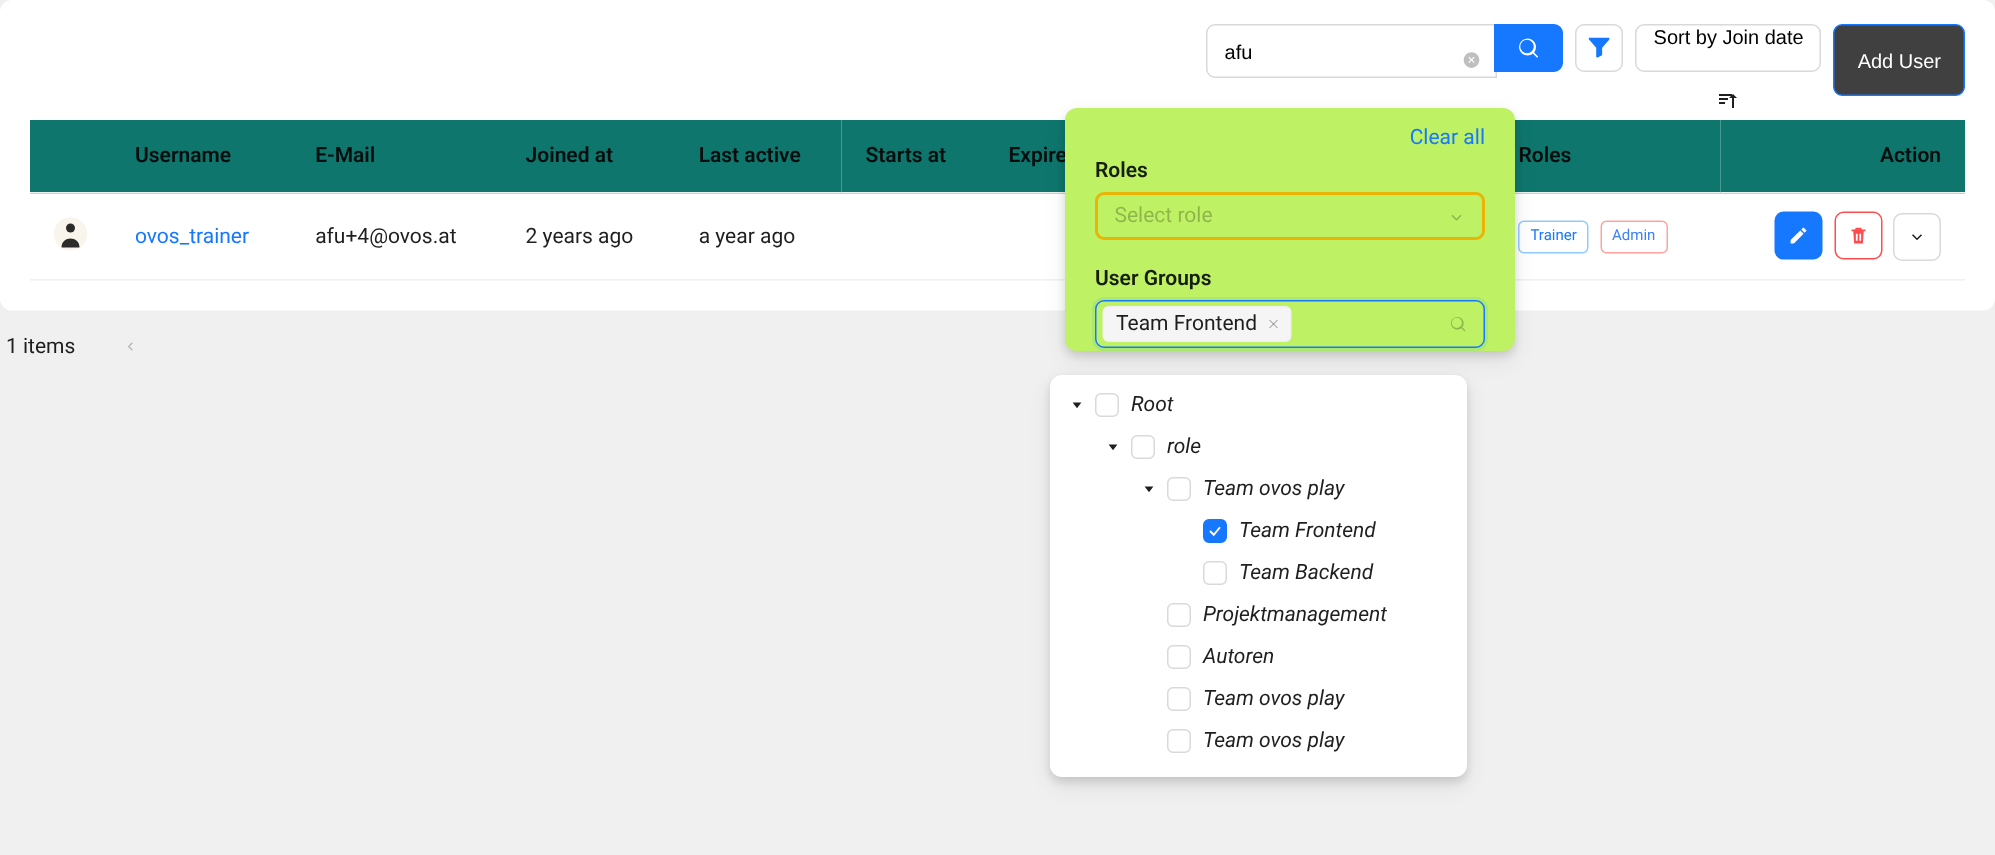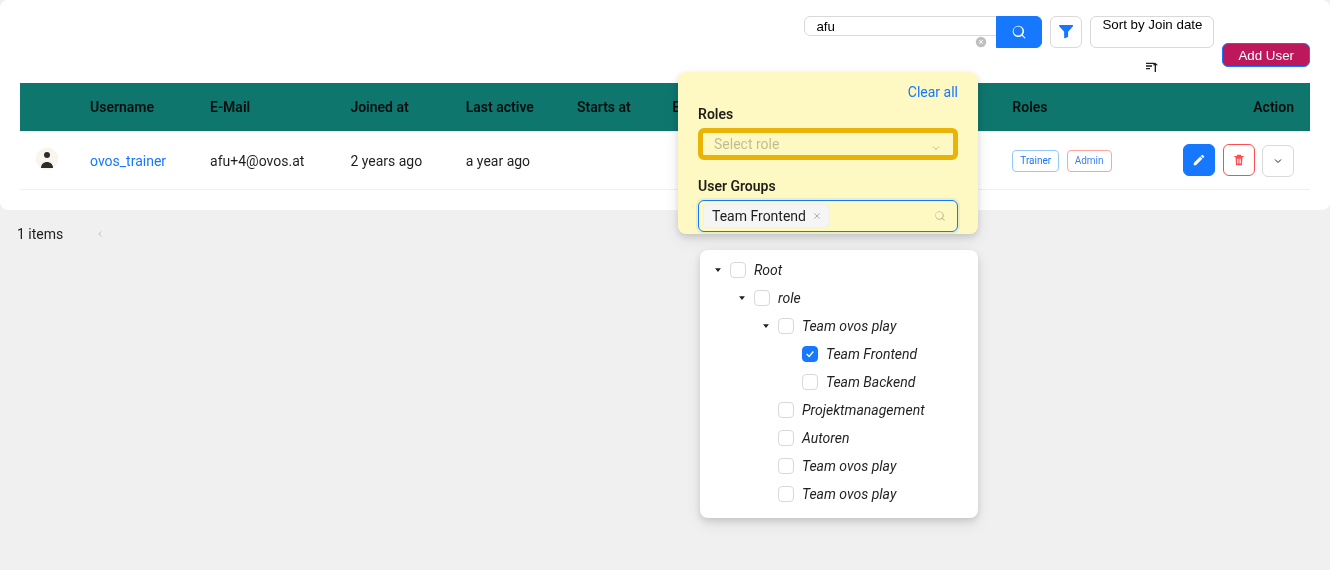--- a/index.html
+++ b/index.html
@@ -15,21 +15,21 @@
     .page-wrap { background: #fff; border-radius: 8px; margin: 0; padding: 16px 20px 20px; min-height: 180px; }
     .toolbar {
       display: flex;
       justify-content: flex-end;
       gap: 8px;
       margin-bottom: 16px;
       position: relative;
     }
     .search-group { display: flex; }
     .search-input {
-      height: 20px;
+      height: 36px;
       border: 1px solid #d9d9d9;
       border-radius: 6px 0 0 6px;
       padding: 4px 28px 4px 11px;
       width: 194px;
       outline: none;
     }
     .clear-icon {
       position: relative;
       margin-left: -24px;
       margin-right: 8px;
@@ -61,29 +61,28 @@
       height: 32px;
       border: 1px solid #d9d9d9;
       background: #fff;
       border-radius: 6px;
       padding: 0 11px;
       display: inline-flex; align-items: center; gap: 28px;
       cursor: pointer;
       flex-direction: column;
     }
     .primary-btn {
-      height: 24px;
+      height: 48px;
       padding: 0 15px;
-      background: #be185d;
+      background: #404040;
       border: 1px solid #1677ff;
       color: #fff;
       border-radius: 6px;
       display: inline-flex; align-items: center;
       cursor: pointer;
-      margin-top: 27px;
     }
     table { width: 100%; border-collapse: collapse; }
     th { background: #0f766e; font-weight: 600; text-align: left; padding: 16px; border-bottom: 1px solid #f0f0f0; }
     td { padding: 12px 16px; border-bottom: 1px solid #f0f0f0; }
     .avatar {
       width: 22px; height: 22px; border-radius: 50%; background: #f5f0e8;
       display: inline-flex; align-items: center; justify-content: center;
       overflow:hidden; font-size:12px;
     }
     .link { color: #1677ff; }
@@ -91,40 +90,40 @@
       display: inline-flex; align-items:center; height: 22px; padding: 0 7px; border-radius: 4px; font-size: 10px; margin-right: 4px; text-align: center;
     }
     .tag-blue { border: 1px solid #91caff; color: #1677ff; background:#fff; }
     .tag-red  { border: 1px solid #ffa39e; color: #3b82f6; background:#fff; }
     .action-btn {
       width: 32px; height: 32px; border-radius: 6px; display:inline-flex; align-items:center; justify-content:center; cursor:pointer; margin-left:4px;
     }
     .edit-btn { background:#1677ff; border:1px solid #1677ff; }
     .delete-btn { background:#fff; border:1px solid #ff4d4f; }
     .more-btn { background:#fff; border:1px solid #d9d9d9; }
-    .footer { display:flex; justify-content:flex-start; align-items:center; gap:28px; padding: 16px 17px; color: rgba(0,0,0,0.88); }
+    .footer { display:flex; justify-content:flex-start; align-items:center; gap:28px; padding: 16px 4px; color: rgba(0,0,0,0.88); }
     .chev { color: rgba(0,0,0,0.25); padding: 0 4px;}
 
     
     .filter-pop {
       position: absolute;
       top: 72px;
-      left: 678px;
+      left: 710px;
       width: 300px;
-      background: #fef9c3;
+      background: #bef264;
       border-radius: 8px;
       box-shadow: 0 6px 16px rgba(0,0,0,0.08), 0 3px 6px rgba(0,0,0,0.12);
       padding: 12px 20px 2px;
       z-index: 100;
     }
     .clear-all { text-align: right; margin-bottom: 6px; }
     .clear-all a { color:#1677ff; cursor:pointer; }
     .filter-label { font-weight: 600; margin-bottom: 6px; }
     .select-box {
-      border:5px solid #eab308; border-radius:6px; height:32px; display:flex; align-items:center; padding:0 30px 0 11px; color: rgba(0,0,0,0.25); position:relative; margin-bottom:18px; cursor:pointer;
+      border:2px solid #eab308; border-radius:6px; height:32px; display:flex; align-items:center; padding:0 30px 0 11px; color: rgba(0,0,0,0.25); position:relative; margin-bottom:18px; cursor:pointer;
     }
     .select-arrow { position:absolute; right:11px; top:9px; }
     .ug-select {
       border:1px solid #1677ff; border-radius:6px; min-height:32px; display:flex; align-items:center; padding: 3px 30px 3px 4px; position:relative;
       box-shadow: 0 0 0 2px rgba(5,145,255,0.1);
       cursor:text;
     }
     .ug-tag { display:inline-flex; align-items:center; height:24px; padding:0 4px 0 8px; background:#f5f5f5; border:1px solid #f0f0f0; border-radius:4px; font-size:14px; gap:4px; }
     .ug-tag-close { color: rgba(0,0,0,0.45); cursor:pointer; width:14px; height:14px; display:inline-flex; align-items:center; justify-content:center; font-size:10px;}
 

